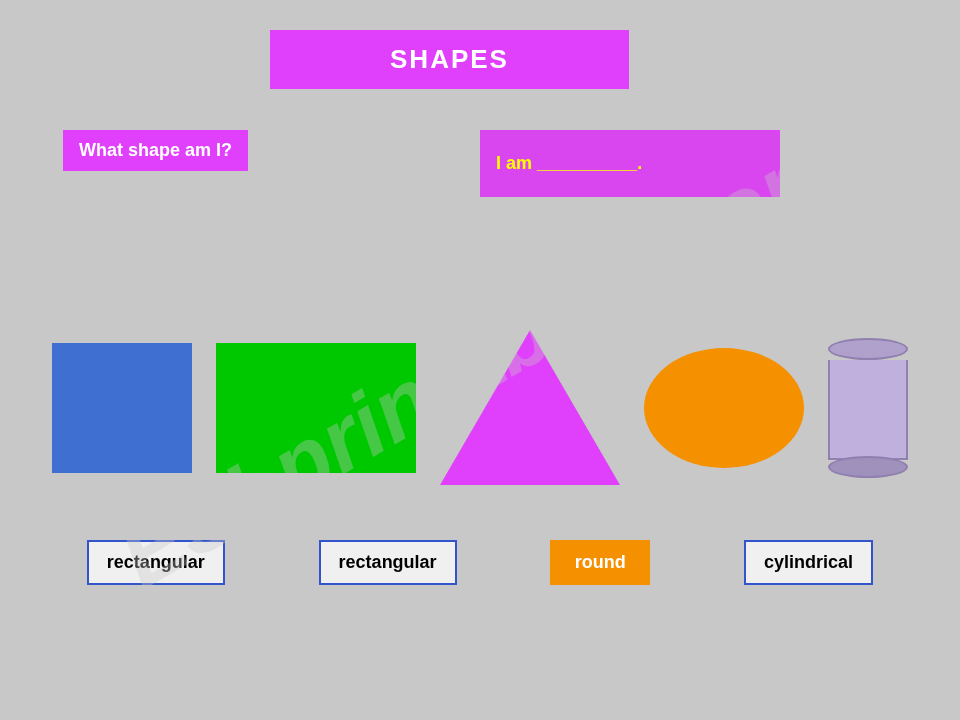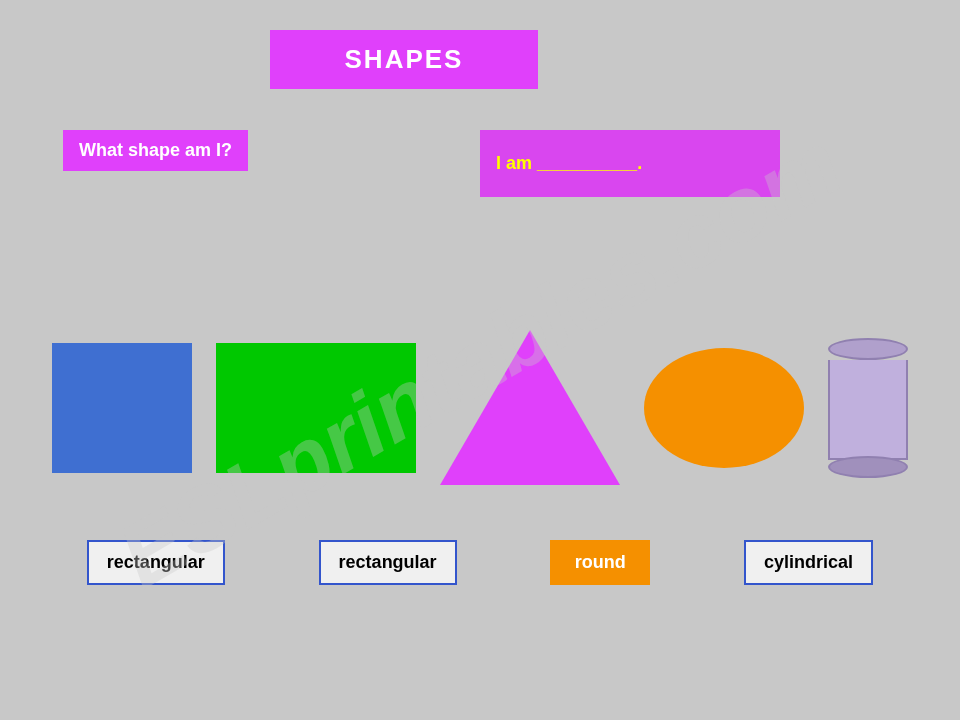--- a/index.html
+++ b/index.html
@@ -26,21 +26,21 @@
       pointer-events: none;
       z-index: 10;
       font-style: italic;
     }
 
     
     .title-bar {
       position: absolute;
       top: 30px;
       left: 270px;
-      width: 268px;
+      width: 359px;
       background-color: #e040fb;
       padding: 14px 20px;
       text-align: center;
     }
 
     .title-text {
       color: white;
       font-size: 26px;
       font-weight: bold;
       letter-spacing: 2px;

